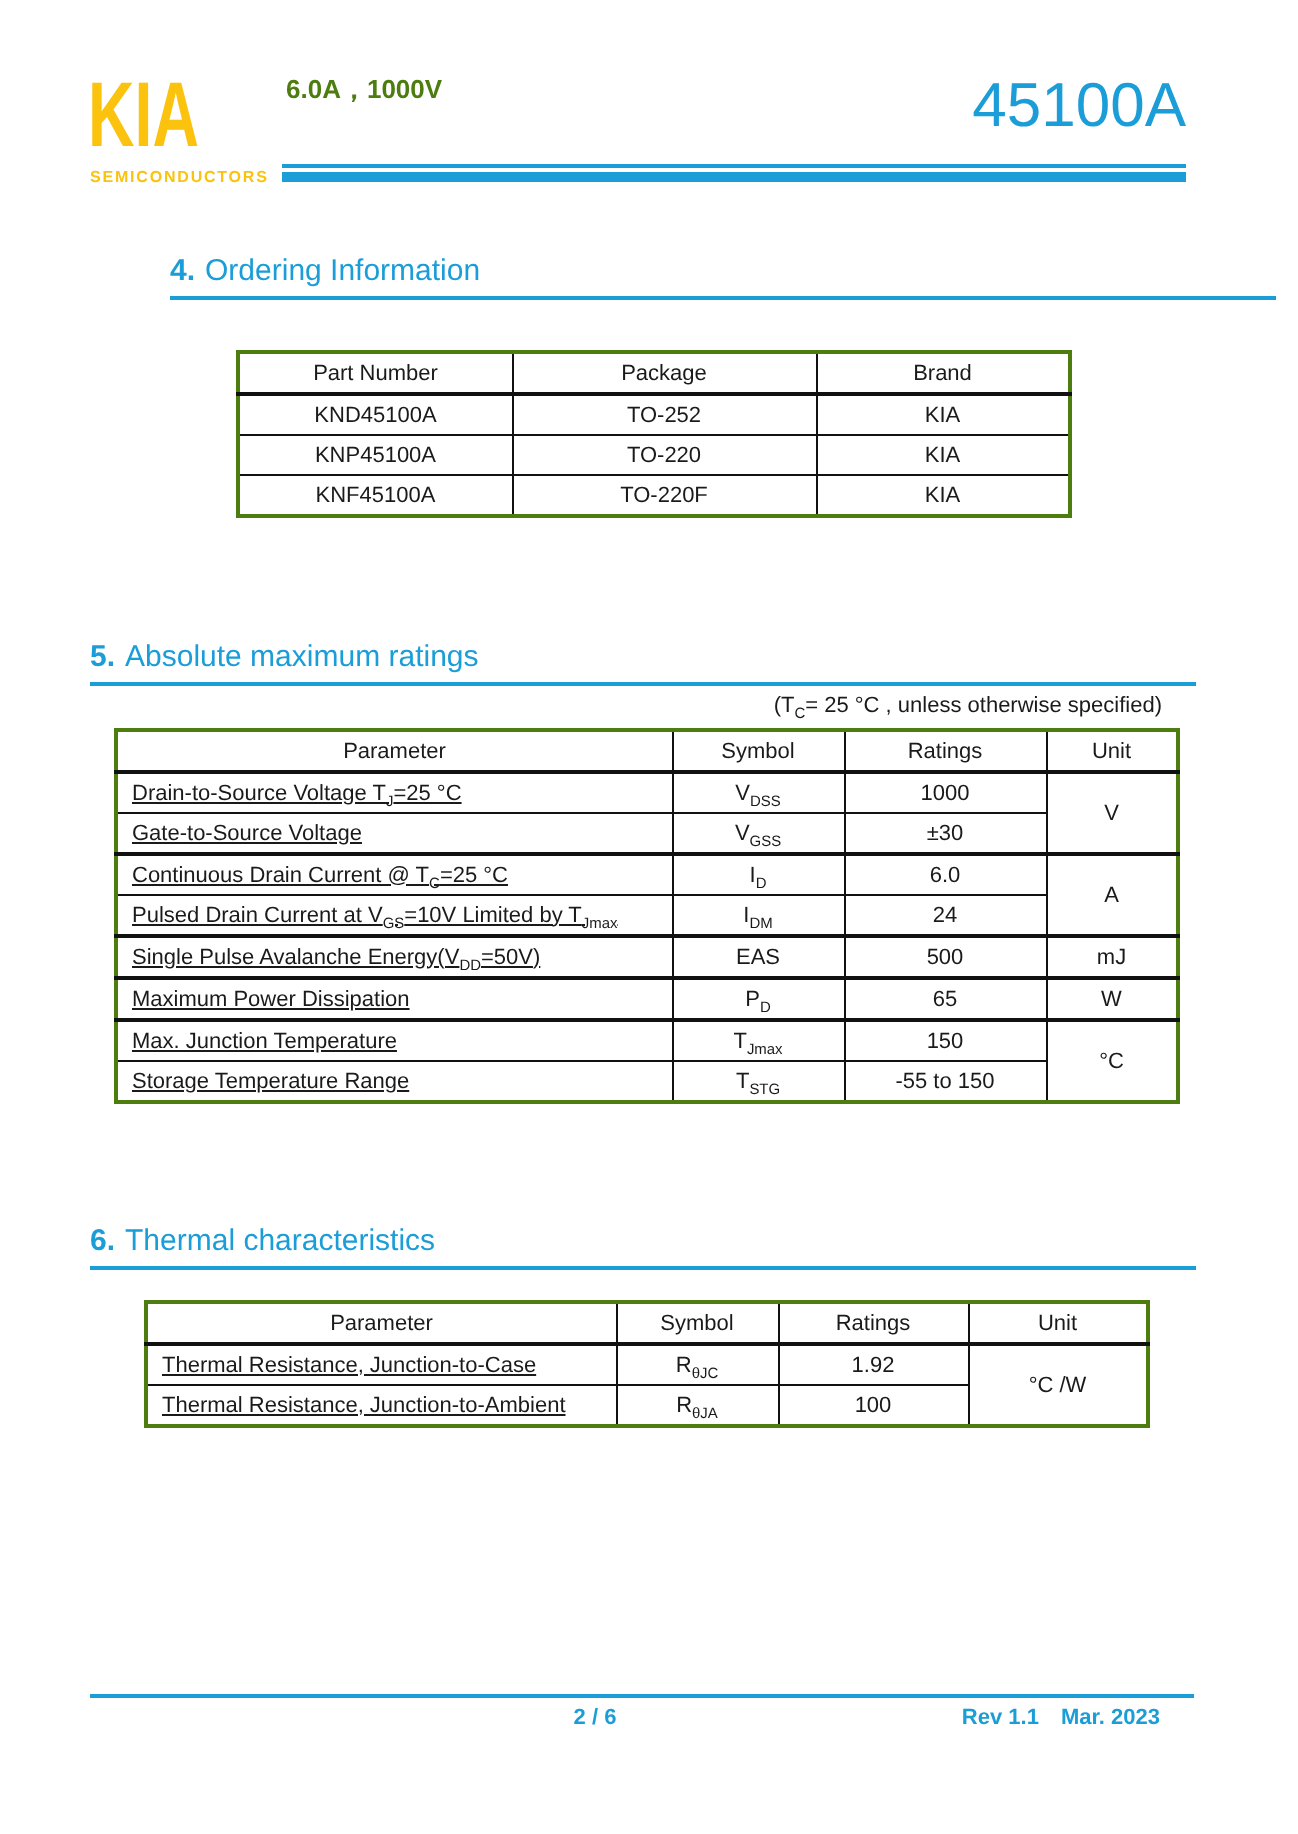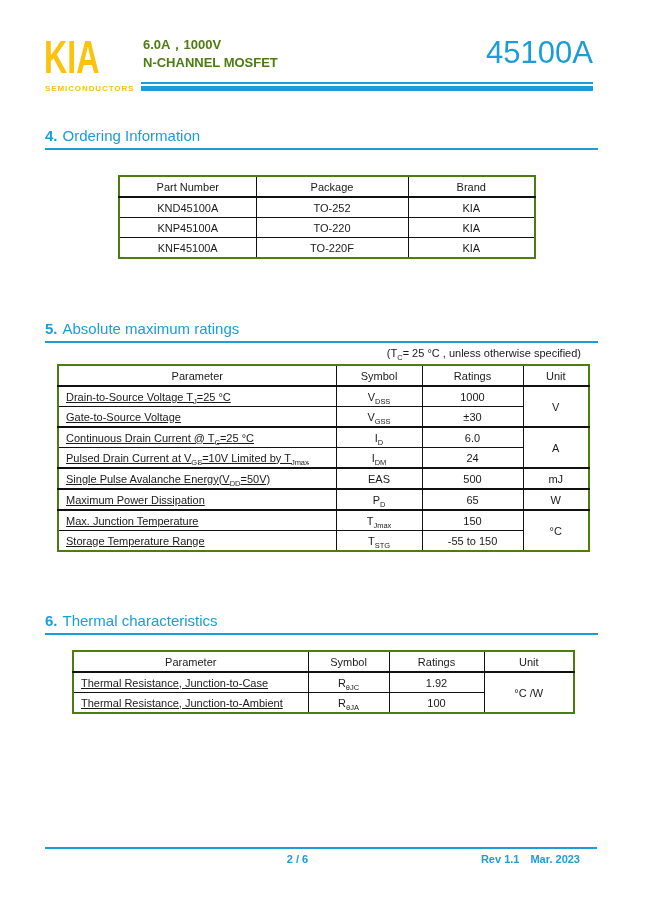--- a/index.html
+++ b/index.html
@@ -72,29 +72,28 @@
 </head>
 <body>
 
 <div class="page">
 
   <div class="logo-text">KIA</div>
   <div class="logo-sub">SEMICONDUCTORS</div>
 
   <div class="spec">
     <div>6.0A，1000V</div>
-    <div>N-CHANNEL MOSFET</div>
   </div>
 
   <div class="part-no">45100A</div>
 
   <div class="rule-thin"></div>
   <div class="rule-thick"></div>
 
-  <div class="sec-head" style="top:127px;">
+  <div class="sec-head" style="top:127px;margin-left:40px;">
     <span class="sec-num">4.</span><span class="sec-title">Ordering Information</span>
   </div>
 
   <table class="tbl" style="left:118px;top:175px;width:416px;">
     <colgroup>
         <col style="width:137px;">
         <col style="width:152px;">
         <col style="width:127px;">
       </colgroup>
   <thead>

